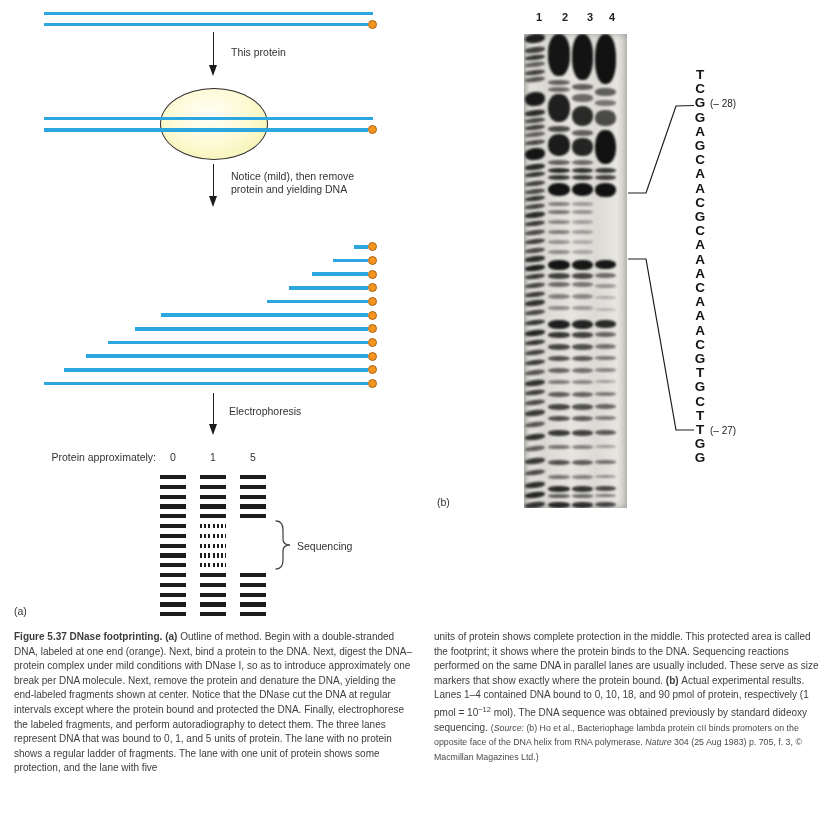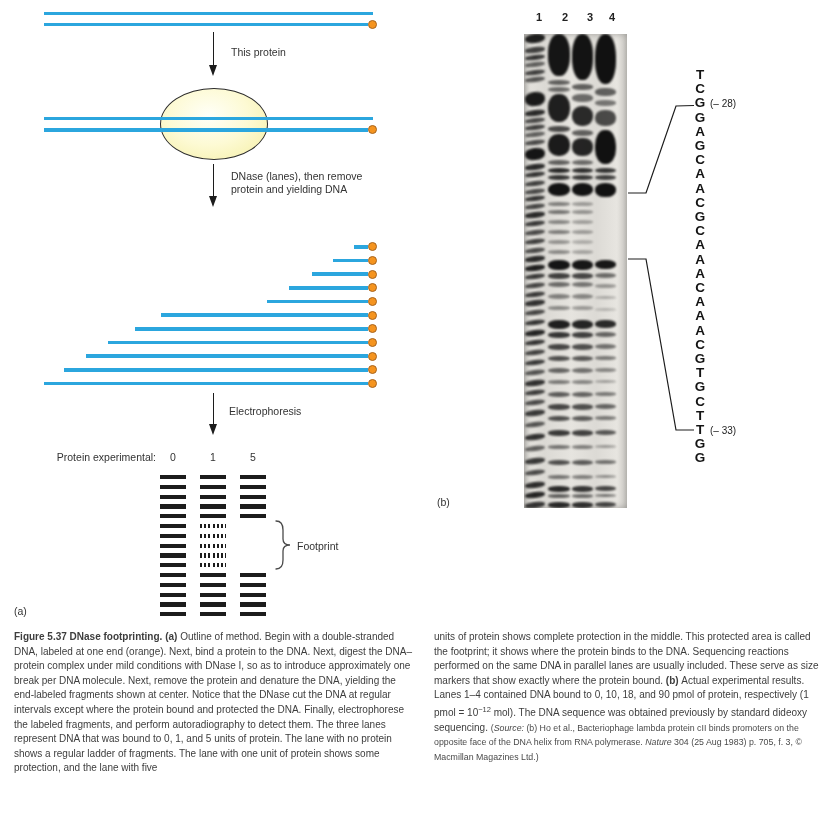--- a/index.html
+++ b/index.html
@@ -49,21 +49,21 @@
   <div class="arrow-head" style="left:209px;top:65px;"></div>
   <div class="diagram-label" style="left:231px;top:46px;">This protein</div>
 
   <div class="protein-blob"></div>
   <div class="dna-line" style="left:44px;top:116.5px;width:329px;"></div>
   <div class="dna-line" style="left:44px;top:128px;width:324px;"></div>
   <div class="end-dot" style="left:368px;top:125.4px;"></div>
 
   <div class="arrow-shaft" style="left:212.7px;top:164px;height:33px;"></div>
   <div class="arrow-head" style="left:209px;top:196px;"></div>
-  <div class="diagram-label" style="left:231px;top:170px;">DNase (lanes), then remove</div>
+  <div class="diagram-label" style="left:231px;top:170px;">Notice (mild), then remove</div>
   <div class="diagram-label" style="left:231px;top:183px;">protein and yielding DNA</div>
 
   <div>
       <div class="dna-line" style="left: 354px; top: 245px; width: 14px;"></div>
       <div class="end-dot" style="left: 368px; top: 242.3px;"></div>
       <div class="dna-line" style="left: 333px; top: 258.7px; width: 35px;"></div>
       <div class="end-dot" style="left: 368px; top: 256px;"></div>
       <div class="dna-line" style="left: 312px; top: 272.3px; width: 56px;"></div>
       <div class="end-dot" style="left: 368px; top: 269.7px;"></div>
       <div class="dna-line" style="left: 289px; top: 286px; width: 79px;"></div>
@@ -81,21 +81,21 @@
       <div class="dna-line" style="left: 64px; top: 368px; width: 304px;"></div>
       <div class="end-dot" style="left: 368px; top: 365.4px;"></div>
       <div class="dna-line" style="left: 44px; top: 381.7px; width: 324px;"></div>
       <div class="end-dot" style="left: 368px; top: 379.1px;"></div>
     </div>
 
   <div class="arrow-shaft" style="left:212.7px;top:393px;height:32px;"></div>
   <div class="arrow-head" style="left:209px;top:424px;"></div>
   <div class="diagram-label" style="left:229px;top:405px;">Electrophoresis</div>
 
-  <div class="diagram-label" style="left:36px;top:451px;width:120px;text-align:right;">Protein experimental:</div>
+  <div class="diagram-label" style="left:36px;top:451px;width:120px;text-align:right;">Protein approximately:</div>
   <div class="diagram-label" style="left:166px;top:451px;width:14px;text-align:center;">0</div>
   <div class="diagram-label" style="left:206px;top:451px;width:14px;text-align:center;">1</div>
   <div class="diagram-label" style="left:246px;top:451px;width:14px;text-align:center;">5</div>
   <div>
       <div class="gel-band" style="left: 160px; top: 475px;"></div>
       <div class="gel-band" style="left: 160px; top: 484.8px;"></div>
       <div class="gel-band" style="left: 160px; top: 494.6px;"></div>
       <div class="gel-band" style="left: 160px; top: 504.4px;"></div>
       <div class="gel-band" style="left: 160px; top: 514.2px;"></div>
       <div class="gel-band" style="left: 160px; top: 524px;"></div>
@@ -131,21 +131,21 @@
       <div class="gel-band" style="left: 240px; top: 573px;"></div>
       <div class="gel-band" style="left: 240px; top: 582.8px;"></div>
       <div class="gel-band" style="left: 240px; top: 592.6px;"></div>
       <div class="gel-band" style="left: 240px; top: 602.4px;"></div>
       <div class="gel-band" style="left: 240px; top: 612.2px;"></div>
     </div>
 
   <svg class="overlay" style="left:272px;top:516px;" width="26" height="58" viewBox="0 0 26 58">
     <path d="M4,5 C10,5 11,9 11,14 L11,23 C11,27 13,29 18,29 C13,29 11,31 11,35 L11,44 C11,49 10,53 4,53" fill="none" stroke="#4a4a4a" stroke-width="1.3" stroke-linecap="round"></path>
   </svg>
-  <div class="diagram-label" style="left:297px;top:540px;">Footprint</div>
+  <div class="diagram-label" style="left:297px;top:540px;">Sequencing</div>
 
   <div class="panel-label" style="left:14px;top:605px;">(a)</div>
 
   <div class="gel-photo">
       <div class="photo-band" style="left: 1px; top: 0px; width: 20px; height: 9px; opacity: 0.9; transform: rotate(-7deg);"></div>
       <div class="photo-band" style="left: 1px; top: 13px; width: 20px; height: 6px; opacity: 0.75; transform: rotate(-7deg);"></div>
       <div class="photo-band" style="left: 1px; top: 21px; width: 20px; height: 5px; opacity: 0.8; transform: rotate(-7deg);"></div>
       <div class="photo-band" style="left: 1px; top: 28px; width: 20px; height: 5px; opacity: 0.6; transform: rotate(-7deg);"></div>
       <div class="photo-band" style="left: 1px; top: 36px; width: 20px; height: 5px; opacity: 0.75; transform: rotate(-7deg);"></div>
       <div class="photo-band" style="left: 1px; top: 43px; width: 20px; height: 5px; opacity: 0.65; transform: rotate(-7deg);"></div>
@@ -333,14 +333,14 @@
     <div class="seq-letter" style="left: 690px; top: 337.8px;">C</div>
     <div class="seq-letter" style="left: 690px; top: 352px;">G</div>
     <div class="seq-letter" style="left: 690px; top: 366.2px;">T</div>
     <div class="seq-letter" style="left: 690px; top: 380.4px;">G</div>
     <div class="seq-letter" style="left: 690px; top: 394.6px;">C</div>
     <div class="seq-letter" style="left: 690px; top: 408.8px;">T</div>
     <div class="seq-letter" style="left: 690px; top: 423px;">T</div>
     <div class="seq-letter" style="left: 690px; top: 437.2px;">G</div>
     <div class="seq-letter" style="left: 690px; top: 451.4px;">G</div>
     <div class="seq-annot" style="left: 710px; top: 98.4px;">(– 28)</div>
-    <div class="seq-annot" style="left: 710px; top: 425px;">(– 33)</div>
+    <div class="seq-annot" style="left: 710px; top: 425px;">(– 27)</div>
   </div>
 
 </body></html>

